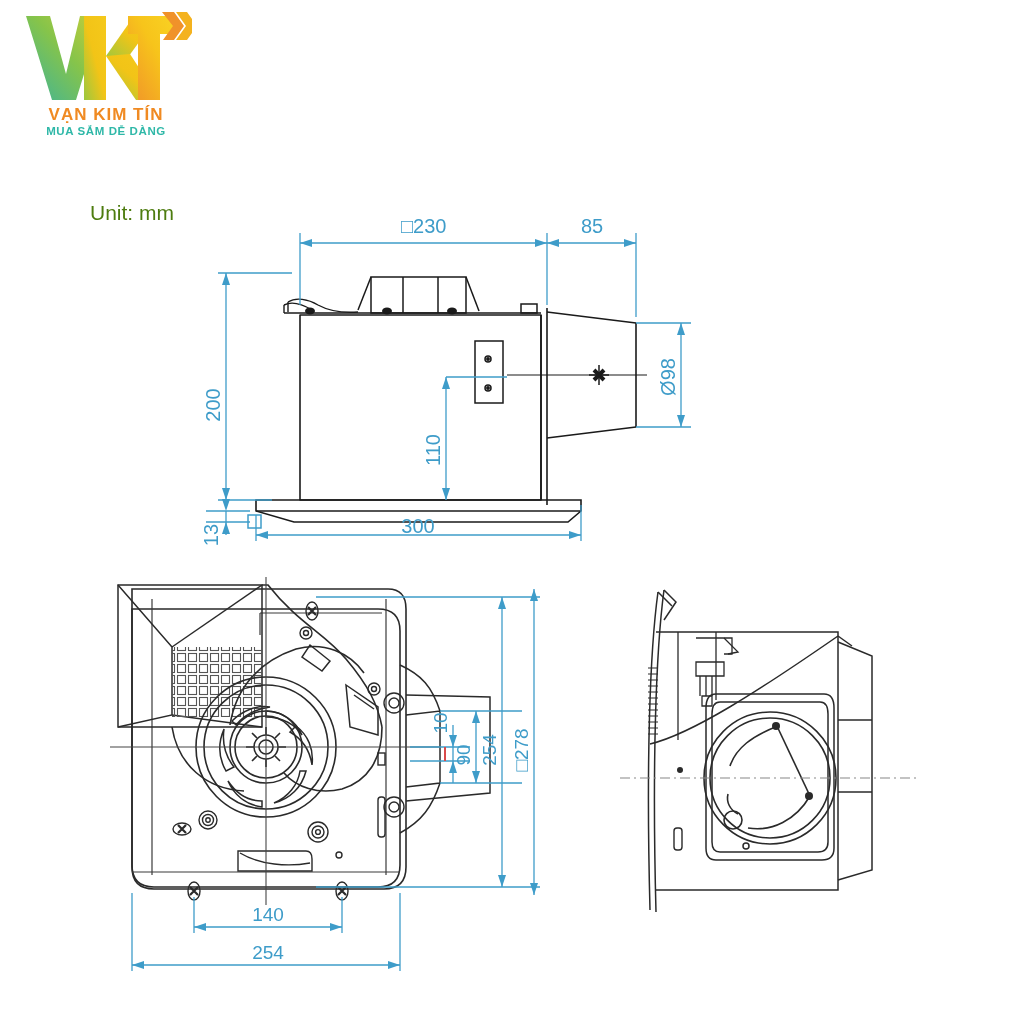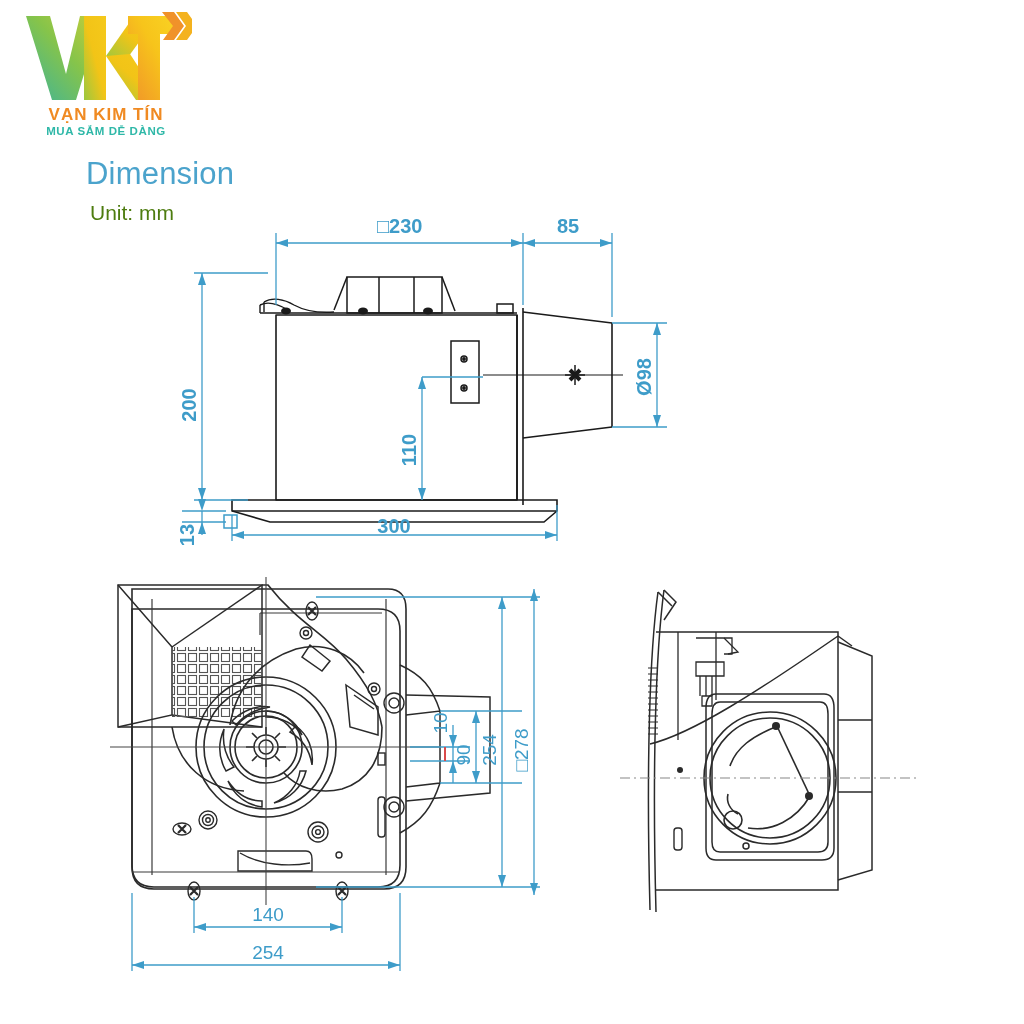--- a/index.html
+++ b/index.html
@@ -47,21 +47,21 @@
     color: #4d7c0f;
     line-height: 1;
   }
 
   
   .dwg {
     position: absolute;
   }
   .dwg svg { display: block; }
 
-  #dwg-side  { left: 172px; top: 205px;  width: 520px; height: 365px; font-weight: bold; }
+  #dwg-side  { left: 196px; top: 205px;  width: 520px; height: 365px; }
   #dwg-plan  { left: 110px; top: 575px;  width: 500px; height: 430px; }
   #dwg-front { left: 620px; top: 580px;  width: 300px; height: 345px; }
 </style>
 </head>
 <body>
 
 <div id="page">
 
   <div id="logo">
     <svg width="170" height="130" viewBox="0 0 170 130" xmlns="http://www.w3.org/2000/svg">
@@ -98,21 +98,20 @@
       <path d="M106 8 L152 8 L152 26 L138 26 L138 92 L116 92 L116 26 L106 26 Z" fill="url(#gT)"></path>
 
       <path d="M140 4 L152 4 L162 18 L152 32 L141 32 L151 18 Z" fill="#F0922A"></path>
       <path d="M154 4 L165 4 L175 18 L165 32 L154 32 L164 18 Z" fill="#F4B21E"></path>
 
       <text x="84" y="112" text-anchor="middle" font-family="Liberation Sans, sans-serif" font-size="17" font-weight="bold" fill="#F08A22" letter-spacing="1">VẠN KIM TÍN</text>
       <text x="84" y="127" text-anchor="middle" font-family="Liberation Sans, sans-serif" font-size="11.5" font-weight="bold" fill="#2FB8A8" letter-spacing="0.6">MUA SẮM DỄ DÀNG</text>
     </svg>
   </div>
 
-  <div id="title-dimension">Dimension</div>
   <div id="title-unit">Unit: mm</div>
 
   <div class="dwg" id="dwg-side">
     <svg width="520" height="365" viewBox="0 0 520 365" xmlns="http://www.w3.org/2000/svg">
       <g fill="none" stroke="#1a1a1a" stroke-width="1.6" stroke-linejoin="round">
 
         <path d="M104 110 L345 110 L345 295 L104 295 Z"></path>
 
         <path d="M351 103 L351 300"></path>
         <path d="M345 110 L345 295"></path>

